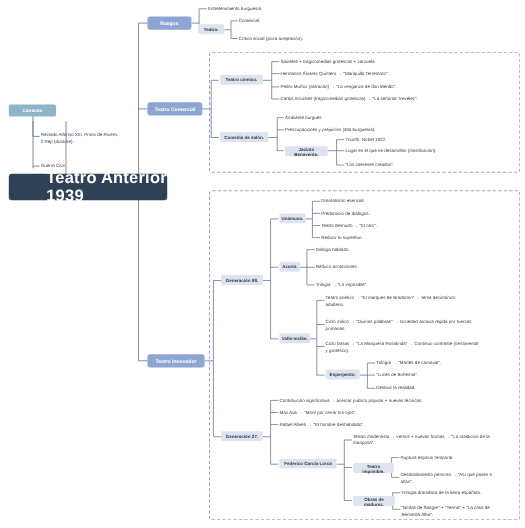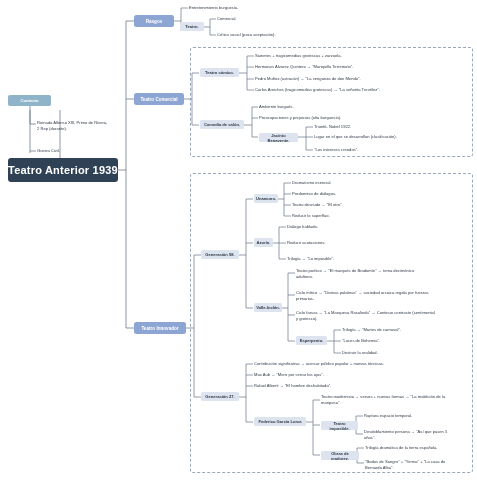--- a/index.html
+++ b/index.html
@@ -41,24 +41,25 @@
   .pill.ctx{
     background:#8fb3c9;
     font-size:4.2px;
     border-radius:2px;
   }
   .title{
     position:absolute;
     background:#2f4155;
     color:#ffffff;
     font-weight:bold;
-    font-size:11px;
+    font-size:15px;
     border-radius:3px;
     display:flex;align-items:center;justify-content:center;
     letter-spacing:0.2px;
+    padding-left:34px;
   }
   .dashbox{
     position:absolute;
     border:0.8px dashed #9aa8bb;
     border-radius:3px;
     box-sizing:border-box;
   }
 </style>
 </head>
 <body>

